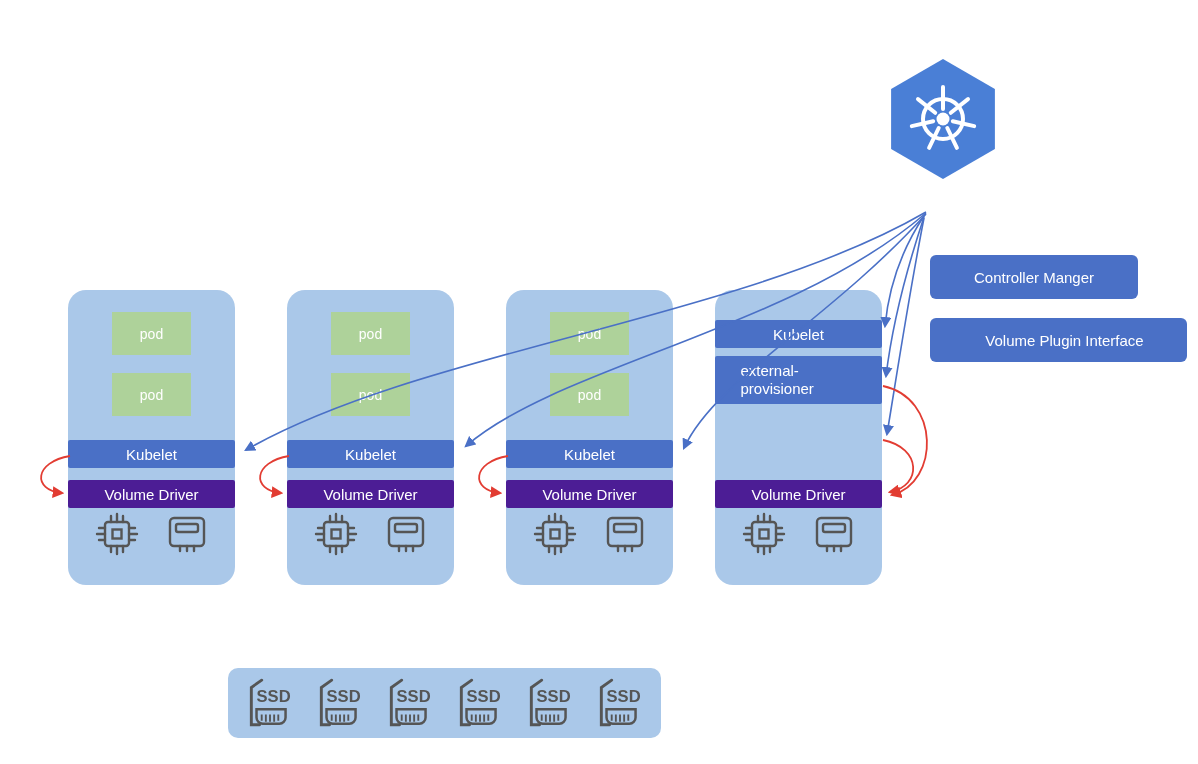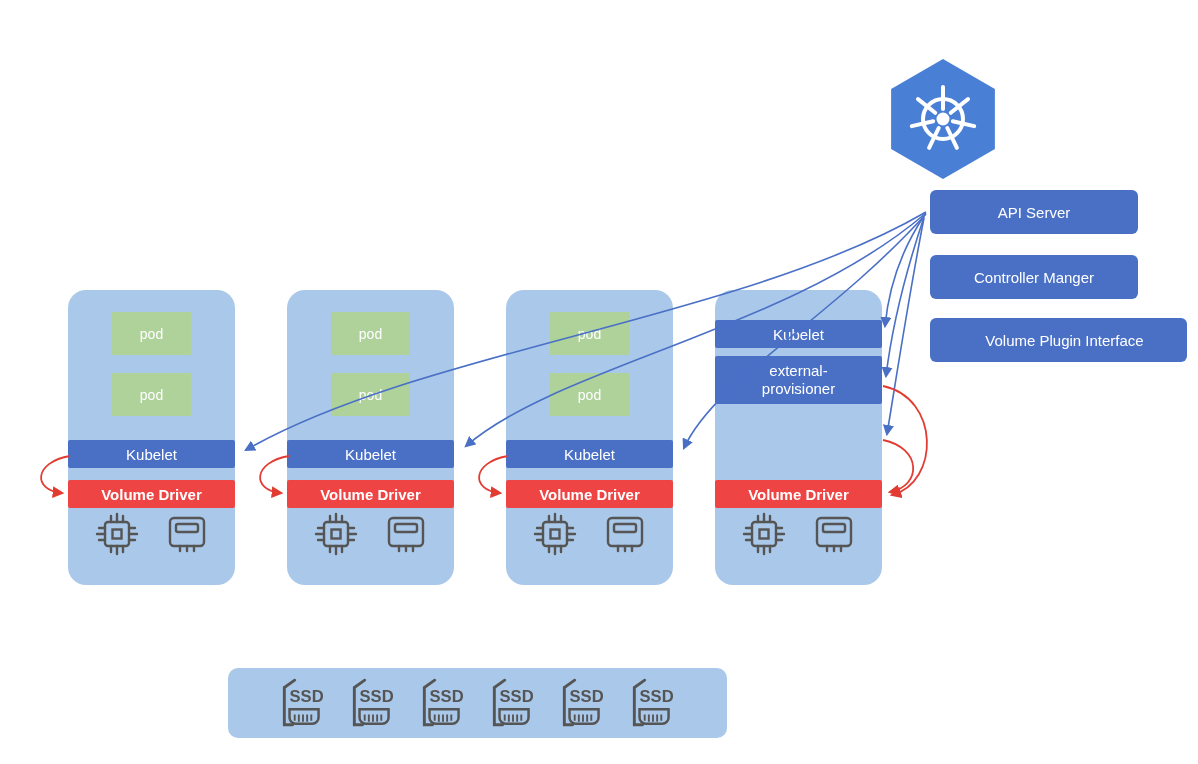--- a/index.html
+++ b/index.html
@@ -5,30 +5,30 @@
   html,body{margin:0;padding:0;background:#fff;font-family:"Liberation Sans",sans-serif;}
   #canvas{position:relative;width:1198px;height:764px;background:#fff;overflow:hidden;}
 
   
   .node{position:absolute;top:290px;width:167px;height:295px;background:#aac8e9;border-radius:18px;z-index:1;}
   .pod{position:absolute;left:44px;width:79px;height:43px;background:#aed29a;border-radius:0;
        display:flex;align-items:center;justify-content:center;color:#fff;font-size:14px;}
   .bar{position:absolute;left:0;right:0;display:flex;align-items:center;justify-content:center;
        color:#fff;font-size:15px;border-radius:2px;}
   .bar.blue{background:#4a70c6;}
-  .bar.gray{background:#ef4444;font-weight:bold;}
-  .bar .wrap{display:inline-block;max-width:116px;text-align:center;line-height:1.2;}
+  .bar.gray{background:#4c1d95;}
+  .bar .wrap{display:inline-block;max-width:116px;line-height:1.2;}
   .icons{position:absolute;left:0;right:0;top:222px;display:flex;justify-content:center;gap:26px;}
 
   
   .cp-box{position:absolute;height:44px;background:#4a70c6;border-radius:6px;z-index:2;
           display:flex;align-items:center;justify-content:center;color:#fff;font-size:15px;}
 
   
-  #storage-box{position:absolute;left:228px;top:668px;width:499px;height:70px;background:#aac8e9;
+  #storage-box{position:absolute;left:228px;top:668px;width:433px;height:70px;background:#aac8e9;
                border-radius:10px;display:flex;align-items:center;justify-content:center;gap:18px;z-index:1;}
 
   
   #k8s-logo{position:absolute;left:880px;top:55px;z-index:2;}
 
   
   #flow-arrows{position:absolute;left:0;top:0;z-index:5;pointer-events:none;}
 
   svg text{font-family:"Liberation Sans",sans-serif;}
 </style>
@@ -45,21 +45,20 @@
       <line x1="70.8" y1="57.8" x2="88.0" y2="44.1"></line>
       <line x1="72.8" y1="66.2" x2="94.2" y2="71.1"></line>
       <line x1="67.3" y1="73.0" x2="76.9" y2="92.8"></line>
       <line x1="58.7" y1="73.0" x2="49.1" y2="92.8"></line>
       <line x1="53.2" y1="66.2" x2="31.8" y2="71.1"></line>
       <line x1="55.2" y1="57.8" x2="38.0" y2="44.1"></line>
     </g>
     <circle cx="63" cy="64" r="6.5" fill="#fff"></circle>
   </svg>
 
-  <div class="cp-box" style="left:930px;top:190px;width:208px;">API Server</div>
   <div class="cp-box" style="left:930px;top:255px;width:208px;">Controller Manger</div>
   <div class="cp-box" style="left:930px;top:318px;width:245px;padding-left:12px;">Volume Plugin Interface</div>
 
   <div class="node" style="left:68px;">
     <div class="pod" style="top:22px;">
         <span>pod</span>
       </div>
     <div class="pod" style="top:83px;">
         <span>pod</span>
       </div>

